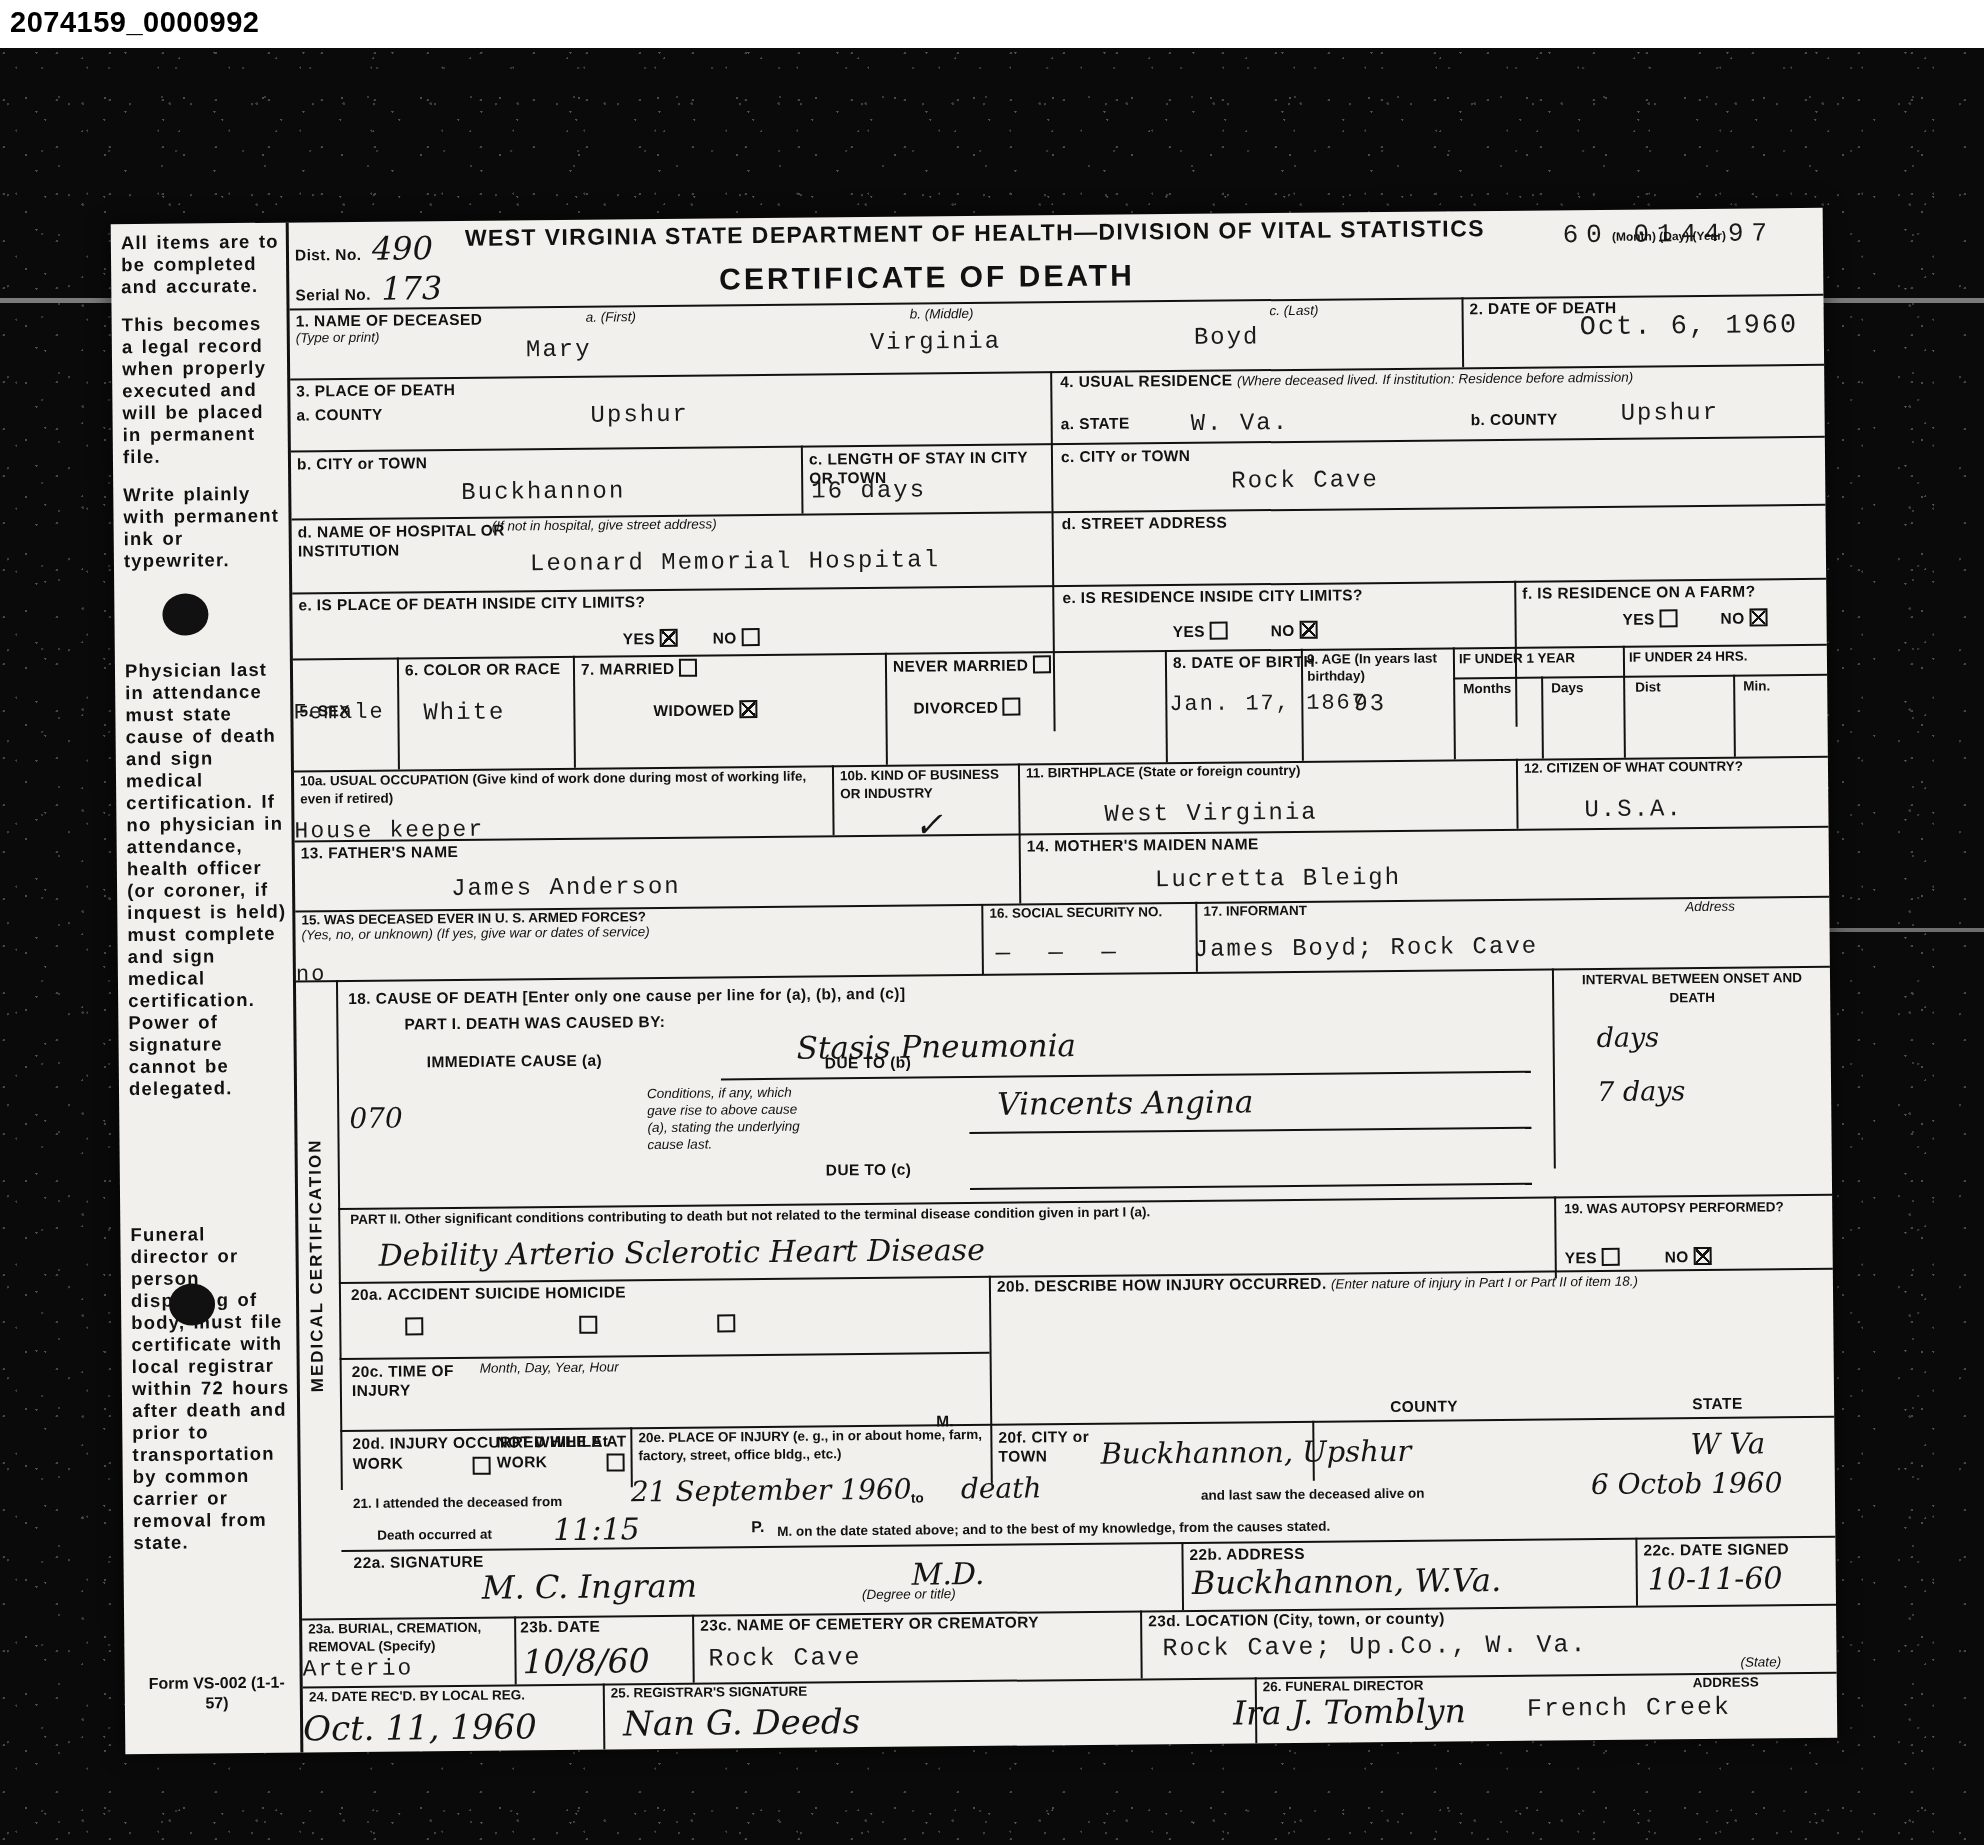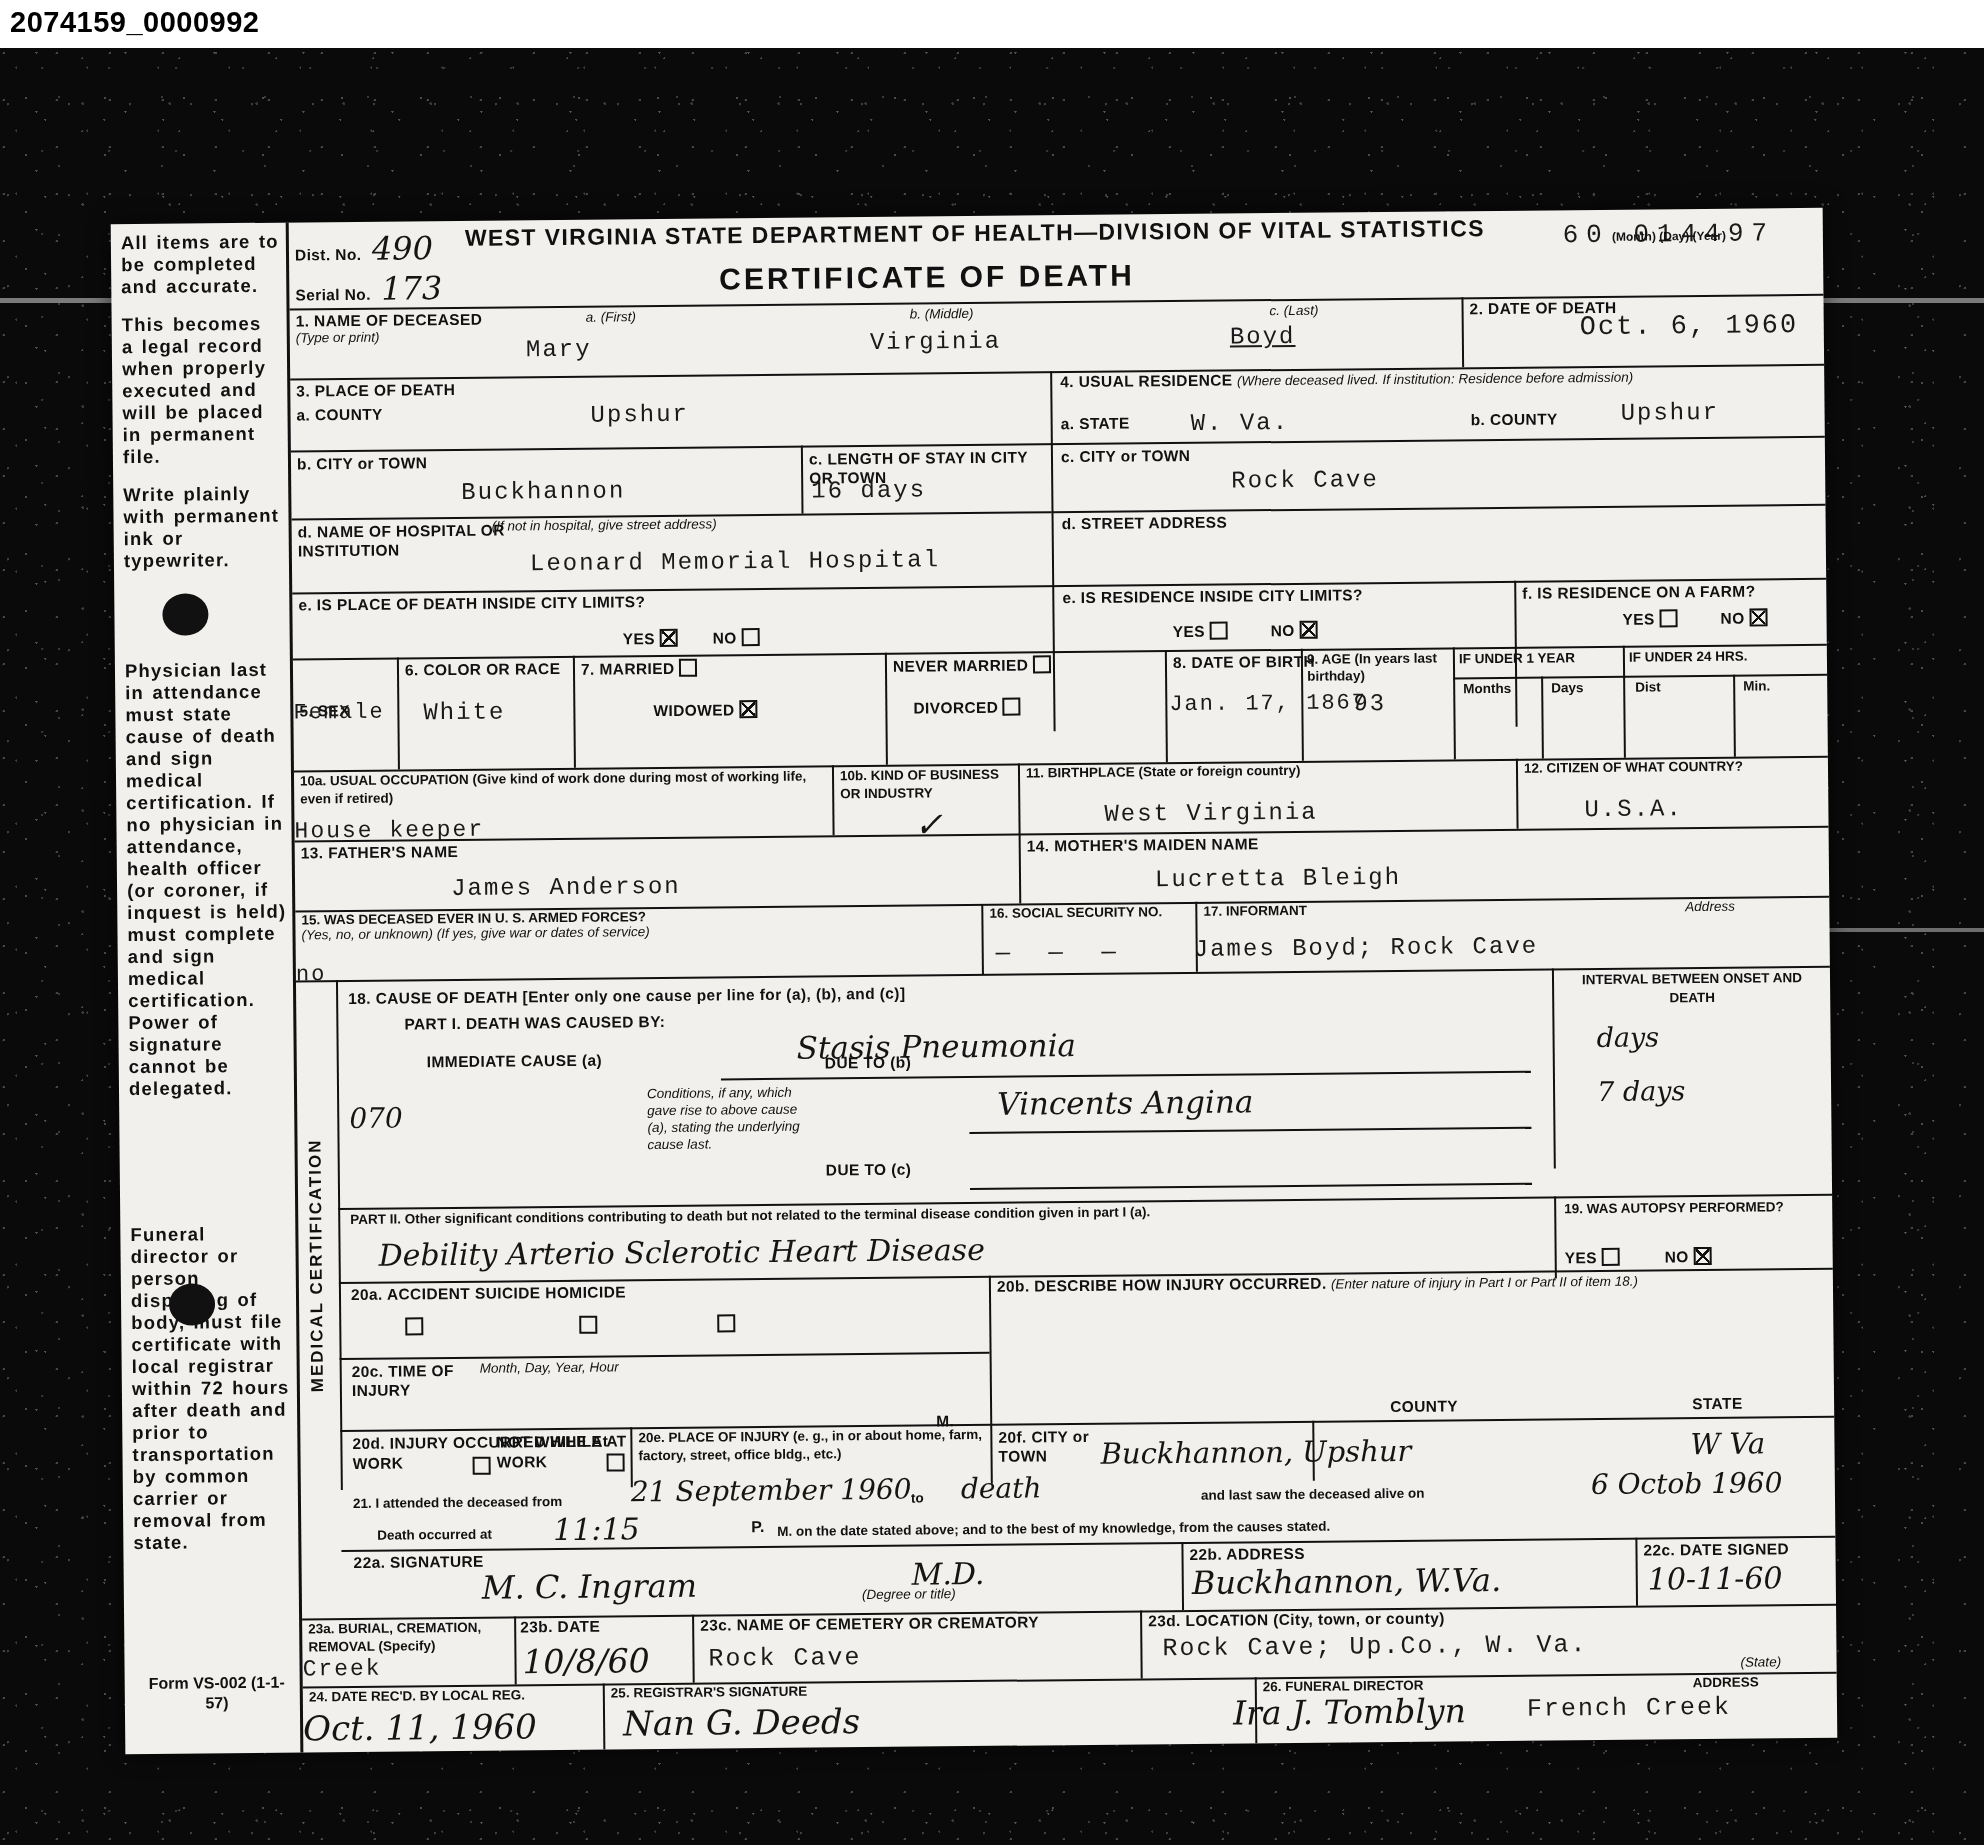--- a/index.html
+++ b/index.html
@@ -116,21 +116,21 @@
 
       <div class="box" style="left:6px;top:90px;width:230px;">
         <div class="lbl">1. NAME OF DECEASED</div>
         <div class="lblsm ital">(Type or print)</div>
       </div>
       <div class="lblsm ital box" style="left:296px;top:90px;">a. (First)</div>
       <div class="lblsm ital box" style="left:620px;top:90px;">b. (Middle)</div>
       <div class="lblsm ital box" style="left:980px;top:90px;">c. (Last)</div>
       <div class="typed box" style="left:236px;top:116px;">Mary</div>
       <div class="typed box" style="left:580px;top:112px;">Virginia</div>
-      <div class="typed box" style="left:940px;top:110px;text-decoration:underline;">Boyd</div>
+      <div class="typed box" style="left:904px;top:110px;">Boyd</div>
 
       <div class="box" style="left:1180px;top:88px;">
         <div class="lbl" style="line-height:19px;">2. DATE OF DEATH</div>
       </div>
       <div class="typed box" style="left:1290px;top:102px;font-size:27px;">Oct. 6, 1960</div>
 
       <div class="line hline" style="left:0;top:156px;width:1534px;"></div>
       <div class="line vline" style="left:760px;top:156px;height:360px;"></div>
 
       <div class="lbl box" style="left:6px;top:160px;">3. PLACE OF DEATH</div>
@@ -415,21 +415,21 @@
       <div class="hand box" style="left:1346px;top:1352px;font-size:30px;">10-11-60</div>
 
       <div class="line hline" style="left:0;top:1396px;width:1534px;"></div>
       <div class="line vline" style="left:212px;top:1396px;height:68px;"></div>
       <div class="line vline" style="left:390px;top:1396px;height:68px;"></div>
       <div class="line vline" style="left:838px;top:1396px;height:68px;"></div>
 
       <div class="box" style="left:6px;top:1398px;width:205px;">
         <div class="lblsm" style="line-height:18px;">23a. BURIAL, CREMATION, REMOVAL (Specify)</div>
       </div>
-      <div class="typed box" style="left:0px;top:1434px;font-size:23px;">Creek</div>
+      <div class="typed box" style="left:0px;top:1434px;font-size:23px;">Arterio</div>
       <div class="lbl box" style="left:218px;top:1398px;">23b. DATE</div>
       <div class="hand box" style="left:220px;top:1422px;font-size:33px;">10/8/60</div>
       <div class="lbl box" style="left:398px;top:1398px;">23c. NAME OF CEMETERY OR CREMATORY</div>
       <div class="typed box" style="left:406px;top:1426px;font-size:25px;">Rock Cave</div>
       <div class="lbl box" style="left:846px;top:1398px;">23d. LOCATION (City, town, or county)</div>
       <div class="typed box" style="left:860px;top:1420px;font-size:25px;">Rock Cave; Up.Co., W. Va.</div>
       <div class="lblsm ital box" style="left:1438px;top:1446px;">(State)</div>
 
       <div class="line hline" style="left:0;top:1464px;width:1534px;"></div>
       <div class="line vline" style="left:300px;top:1464px;height:66px;"></div>

